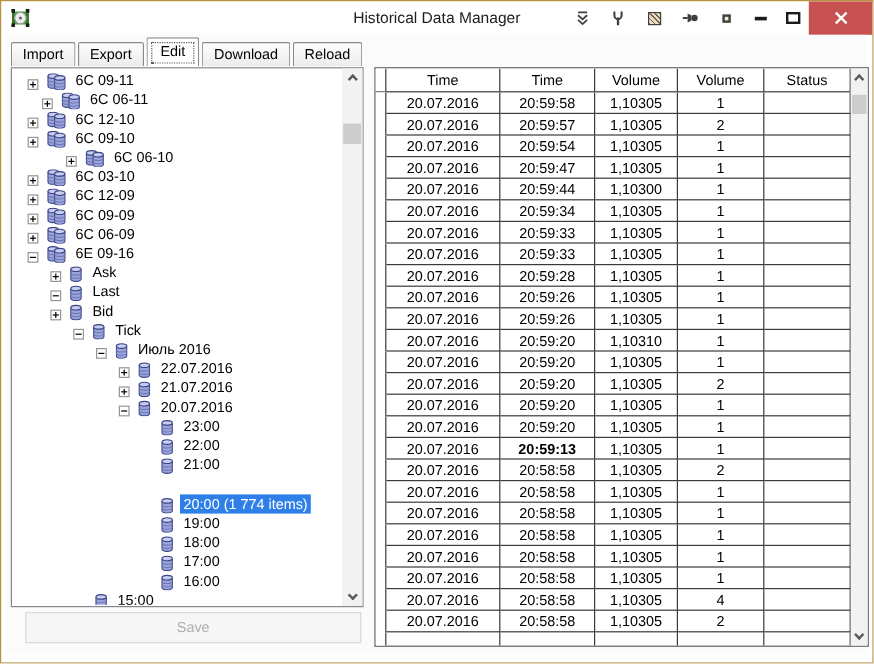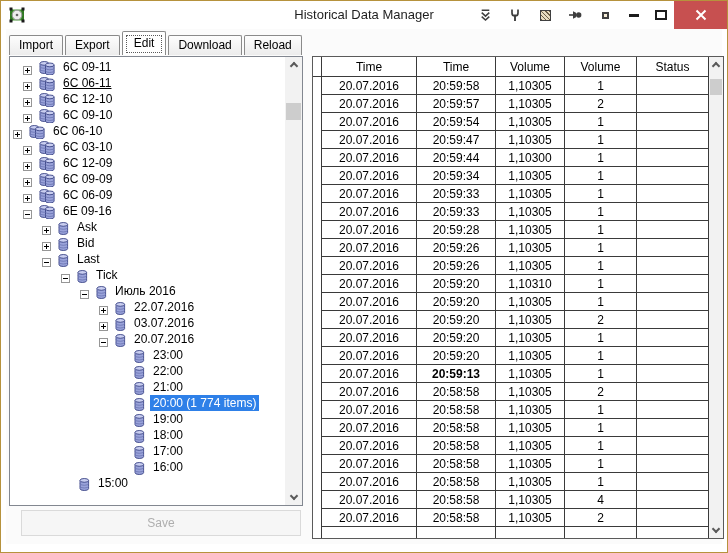--- a/index.html
+++ b/index.html
@@ -152,21 +152,21 @@
                 </g>
                 <g transform="translate(6,1.5)">
                   <path d="M0.5 2.4 v8.2 a4.3 1.9 0 0 0 8.6 0 V2.4" fill="#9AA3DA" stroke="#3A4486" stroke-width="0.9"></path>
                   <ellipse cx="4.8" cy="2.4" rx="4.3" ry="1.9" fill="#C9CEF0" stroke="#3A4486" stroke-width="0.9"></ellipse>
                   <path d="M0.5 5.4 a4.3 1.9 0 0 0 8.6 0 M0.5 8.1 a4.3 1.9 0 0 0 8.6 0" fill="none" stroke="#6E78B6" stroke-width="0.9"></path>
                 </g>
               </svg>
             </span>
             <span class="tree-label">6C 09-11</span>
           </div>
-          <div class="tree-row" style="padding-left: 12px; text-decoration: underline;">
+          <div class="tree-row" style="padding-left: 24px;">
             <span class="expand-box plus"></span>
             <span class="tree-icon">
               <svg width="16" height="14" viewBox="0 0 16 14">
                 <g transform="translate(0.5,0)">
                   <path d="M0.5 2.4 v8.2 a4.3 1.9 0 0 0 8.6 0 V2.4" fill="#9AA3DA" stroke="#3A4486" stroke-width="0.9"></path>
                   <ellipse cx="4.8" cy="2.4" rx="4.3" ry="1.9" fill="#C9CEF0" stroke="#3A4486" stroke-width="0.9"></ellipse>
                   <path d="M0.5 5.4 a4.3 1.9 0 0 0 8.6 0 M0.5 8.1 a4.3 1.9 0 0 0 8.6 0" fill="none" stroke="#6E78B6" stroke-width="0.9"></path>
                 </g>
                 <g transform="translate(6,1.5)">
                   <path d="M0.5 2.4 v8.2 a4.3 1.9 0 0 0 8.6 0 V2.4" fill="#9AA3DA" stroke="#3A4486" stroke-width="0.9"></path>
@@ -206,21 +206,21 @@
                 </g>
                 <g transform="translate(6,1.5)">
                   <path d="M0.5 2.4 v8.2 a4.3 1.9 0 0 0 8.6 0 V2.4" fill="#9AA3DA" stroke="#3A4486" stroke-width="0.9"></path>
                   <ellipse cx="4.8" cy="2.4" rx="4.3" ry="1.9" fill="#C9CEF0" stroke="#3A4486" stroke-width="0.9"></ellipse>
                   <path d="M0.5 5.4 a4.3 1.9 0 0 0 8.6 0 M0.5 8.1 a4.3 1.9 0 0 0 8.6 0" fill="none" stroke="#6E78B6" stroke-width="0.9"></path>
                 </g>
               </svg>
             </span>
             <span class="tree-label">6C 09-10</span>
           </div>
-          <div class="tree-row" style="padding-left: 2px;">
+          <div class="tree-row" style="padding-left: 12px; margin-left: 32px;">
             <span class="expand-box plus"></span>
             <span class="tree-icon">
               <svg width="16" height="14" viewBox="0 0 16 14">
                 <g transform="translate(0.5,0)">
                   <path d="M0.5 2.4 v8.2 a4.3 1.9 0 0 0 8.6 0 V2.4" fill="#9AA3DA" stroke="#3A4486" stroke-width="0.9"></path>
                   <ellipse cx="4.8" cy="2.4" rx="4.3" ry="1.9" fill="#C9CEF0" stroke="#3A4486" stroke-width="0.9"></ellipse>
                   <path d="M0.5 5.4 a4.3 1.9 0 0 0 8.6 0 M0.5 8.1 a4.3 1.9 0 0 0 8.6 0" fill="none" stroke="#6E78B6" stroke-width="0.9"></path>
                 </g>
                 <g transform="translate(6,1.5)">
                   <path d="M0.5 2.4 v8.2 a4.3 1.9 0 0 0 8.6 0 V2.4" fill="#9AA3DA" stroke="#3A4486" stroke-width="0.9"></path>
@@ -328,44 +328,44 @@
                 <g transform="translate(0,1)">
                   <path d="M0.5 2.4 v8.2 a4.3 1.9 0 0 0 8.6 0 V2.4" fill="#9AA3DA" stroke="#3A4486" stroke-width="0.9"></path>
                   <ellipse cx="4.8" cy="2.4" rx="4.3" ry="1.9" fill="#C9CEF0" stroke="#3A4486" stroke-width="0.9"></ellipse>
                   <path d="M0.5 5.4 a4.3 1.9 0 0 0 8.6 0 M0.5 8.1 a4.3 1.9 0 0 0 8.6 0" fill="none" stroke="#6E78B6" stroke-width="0.9"></path>
                 </g>
               </svg>
             </span>
             <span class="tree-label">Ask</span>
           </div>
           <div class="tree-row" style="padding-left: 31px;">
+            <span class="expand-box minus"></span>
+            <span class="tree-icon">
+              <svg width="11" height="14" viewBox="0 0 10 14">
+                <g transform="translate(0,1)">
+                  <path d="M0.5 2.4 v8.2 a4.3 1.9 0 0 0 8.6 0 V2.4" fill="#9AA3DA" stroke="#3A4486" stroke-width="0.9"></path>
+                  <ellipse cx="4.8" cy="2.4" rx="4.3" ry="1.9" fill="#C9CEF0" stroke="#3A4486" stroke-width="0.9"></ellipse>
+                  <path d="M0.5 5.4 a4.3 1.9 0 0 0 8.6 0 M0.5 8.1 a4.3 1.9 0 0 0 8.6 0" fill="none" stroke="#6E78B6" stroke-width="0.9"></path>
+                </g>
+              </svg>
+            </span>
+            <span class="tree-label">Last</span>
+          </div>
+          <div class="tree-row" style="padding-left: 31px;">
             <span class="expand-box plus"></span>
             <span class="tree-icon">
               <svg width="11" height="14" viewBox="0 0 10 14">
                 <g transform="translate(0,1)">
                   <path d="M0.5 2.4 v8.2 a4.3 1.9 0 0 0 8.6 0 V2.4" fill="#9AA3DA" stroke="#3A4486" stroke-width="0.9"></path>
                   <ellipse cx="4.8" cy="2.4" rx="4.3" ry="1.9" fill="#C9CEF0" stroke="#3A4486" stroke-width="0.9"></ellipse>
                   <path d="M0.5 5.4 a4.3 1.9 0 0 0 8.6 0 M0.5 8.1 a4.3 1.9 0 0 0 8.6 0" fill="none" stroke="#6E78B6" stroke-width="0.9"></path>
                 </g>
               </svg>
             </span>
             <span class="tree-label">Bid</span>
-          </div>
-          <div class="tree-row" style="padding-left: 31px;">
-            <span class="expand-box minus"></span>
-            <span class="tree-icon">
-              <svg width="11" height="14" viewBox="0 0 10 14">
-                <g transform="translate(0,1)">
-                  <path d="M0.5 2.4 v8.2 a4.3 1.9 0 0 0 8.6 0 V2.4" fill="#9AA3DA" stroke="#3A4486" stroke-width="0.9"></path>
-                  <ellipse cx="4.8" cy="2.4" rx="4.3" ry="1.9" fill="#C9CEF0" stroke="#3A4486" stroke-width="0.9"></ellipse>
-                  <path d="M0.5 5.4 a4.3 1.9 0 0 0 8.6 0 M0.5 8.1 a4.3 1.9 0 0 0 8.6 0" fill="none" stroke="#6E78B6" stroke-width="0.9"></path>
-                </g>
-              </svg>
-            </span>
-            <span class="tree-label">Last</span>
           </div>
           <div class="tree-row" style="padding-left: 50px;">
             <span class="expand-box minus"></span>
             <span class="tree-icon">
               <svg width="11" height="14" viewBox="0 0 10 14">
                 <g transform="translate(0,1)">
                   <path d="M0.5 2.4 v8.2 a4.3 1.9 0 0 0 8.6 0 V2.4" fill="#9AA3DA" stroke="#3A4486" stroke-width="0.9"></path>
                   <ellipse cx="4.8" cy="2.4" rx="4.3" ry="1.9" fill="#C9CEF0" stroke="#3A4486" stroke-width="0.9"></ellipse>
                   <path d="M0.5 5.4 a4.3 1.9 0 0 0 8.6 0 M0.5 8.1 a4.3 1.9 0 0 0 8.6 0" fill="none" stroke="#6E78B6" stroke-width="0.9"></path>
                 </g>
@@ -403,21 +403,21 @@
             <span class="expand-box plus"></span>
             <span class="tree-icon">
               <svg width="11" height="14" viewBox="0 0 10 14">
                 <g transform="translate(0,1)">
                   <path d="M0.5 2.4 v8.2 a4.3 1.9 0 0 0 8.6 0 V2.4" fill="#9AA3DA" stroke="#3A4486" stroke-width="0.9"></path>
                   <ellipse cx="4.8" cy="2.4" rx="4.3" ry="1.9" fill="#C9CEF0" stroke="#3A4486" stroke-width="0.9"></ellipse>
                   <path d="M0.5 5.4 a4.3 1.9 0 0 0 8.6 0 M0.5 8.1 a4.3 1.9 0 0 0 8.6 0" fill="none" stroke="#6E78B6" stroke-width="0.9"></path>
                 </g>
               </svg>
             </span>
-            <span class="tree-label">03.07.2016</span>
+            <span class="tree-label">21.07.2016</span>
           </div>
           <div class="tree-row" style="padding-left: 88px;">
             <span class="expand-box minus"></span>
             <span class="tree-icon">
               <svg width="11" height="14" viewBox="0 0 10 14">
                 <g transform="translate(0,1)">
                   <path d="M0.5 2.4 v8.2 a4.3 1.9 0 0 0 8.6 0 V2.4" fill="#9AA3DA" stroke="#3A4486" stroke-width="0.9"></path>
                   <ellipse cx="4.8" cy="2.4" rx="4.3" ry="1.9" fill="#C9CEF0" stroke="#3A4486" stroke-width="0.9"></ellipse>
                   <path d="M0.5 5.4 a4.3 1.9 0 0 0 8.6 0 M0.5 8.1 a4.3 1.9 0 0 0 8.6 0" fill="none" stroke="#6E78B6" stroke-width="0.9"></path>
                 </g>
@@ -457,21 +457,21 @@
               <svg width="11" height="14" viewBox="0 0 10 14">
                 <g transform="translate(0,1)">
                   <path d="M0.5 2.4 v8.2 a4.3 1.9 0 0 0 8.6 0 V2.4" fill="#9AA3DA" stroke="#3A4486" stroke-width="0.9"></path>
                   <ellipse cx="4.8" cy="2.4" rx="4.3" ry="1.9" fill="#C9CEF0" stroke="#3A4486" stroke-width="0.9"></ellipse>
                   <path d="M0.5 5.4 a4.3 1.9 0 0 0 8.6 0 M0.5 8.1 a4.3 1.9 0 0 0 8.6 0" fill="none" stroke="#6E78B6" stroke-width="0.9"></path>
                 </g>
               </svg>
             </span>
             <span class="tree-label">21:00</span>
           </div>
-          <div class="tree-row selected" style="padding-left: 107px;">
+          <div class="tree-row selected" style="padding-left: 107px; margin-top: 17px;">
             <span class="expand-spacer"></span>
             <span class="tree-icon">
               <svg width="11" height="14" viewBox="0 0 10 14">
                 <g transform="translate(0,1)">
                   <path d="M0.5 2.4 v8.2 a4.3 1.9 0 0 0 8.6 0 V2.4" fill="#9AA3DA" stroke="#3A4486" stroke-width="0.9"></path>
                   <ellipse cx="4.8" cy="2.4" rx="4.3" ry="1.9" fill="#C9CEF0" stroke="#3A4486" stroke-width="0.9"></ellipse>
                   <path d="M0.5 5.4 a4.3 1.9 0 0 0 8.6 0 M0.5 8.1 a4.3 1.9 0 0 0 8.6 0" fill="none" stroke="#6E78B6" stroke-width="0.9"></path>
                 </g>
               </svg>
             </span>

